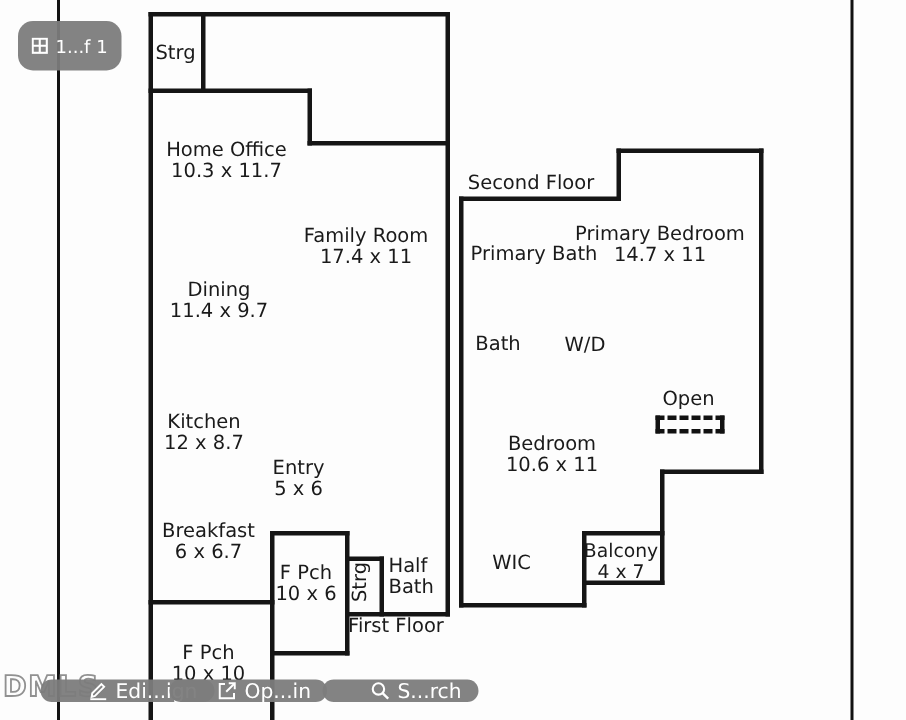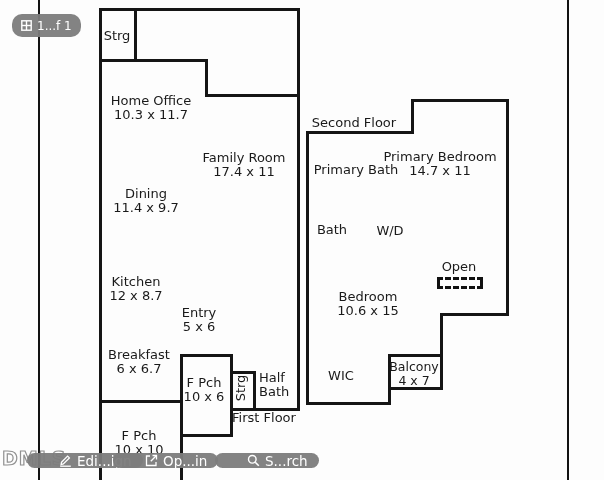--- a/index.html
+++ b/index.html
@@ -18,21 +18,21 @@
   .lbl-left{transform:none;text-align:left;}
   .lbl-rot{transform:translate(-50%,-50%) rotate(-90deg);}
   .open-rail{position:absolute;z-index:4;border:3px dashed #111;background:transparent;}
   .pill{
     position:absolute;z-index:10;display:flex;align-items:center;gap:5px;
     background:rgba(124,124,124,0.95);color:#fff;border:none;
     border-radius:13px;padding:0 11px;font-family:"DejaVu Sans",sans-serif;
     box-sizing:border-box;cursor:pointer;
   }
   .pill svg{flex:0 0 auto;display:block;}
-  .pill-top{height:23px;font-size:12px;border-radius:10px;padding:0 9px;}
+  .pill-top{height:33px;font-size:12px;border-radius:10px;padding:0 9px;}
   .pill-bottom{height:15px;font-size:13.5px;padding-left:32px;}
   .watermark{
     position:absolute;z-index:5;font-weight:bold;font-size:19px;letter-spacing:1px;
     color:rgba(255,255,255,0.15);-webkit-text-stroke:1.2px #919191;
   }
 </style>
 </head>
 <body>
 
 <div class="stage">
@@ -129,21 +129,21 @@
   </div>
   <div class="lbl" style="left:390px;top:224px">
     <span>W/D</span>
   </div>
   <div class="lbl" style="left:459px;top:260px">
     <span>Open</span>
   </div>
   <div class="open-rail" style="left:437px;top:277px;width:40px;height:6px"></div>
   <div class="lbl" style="left:368px;top:290px">
     <span>Bedroom</span>
-    <span>10.6 x 15</span>
+    <span>10.6 x 11</span>
   </div>
   <div class="lbl" style="left:341px;top:369px">
     <span>WIC</span>
   </div>
   <div class="lbl" style="left:414px;top:360px;font-size:12.5px">
     <span>Balcony</span>
     <span>4 x 7</span>
   </div>
 
   <button class="pill pill-top" style="left:12px;top:14px">

